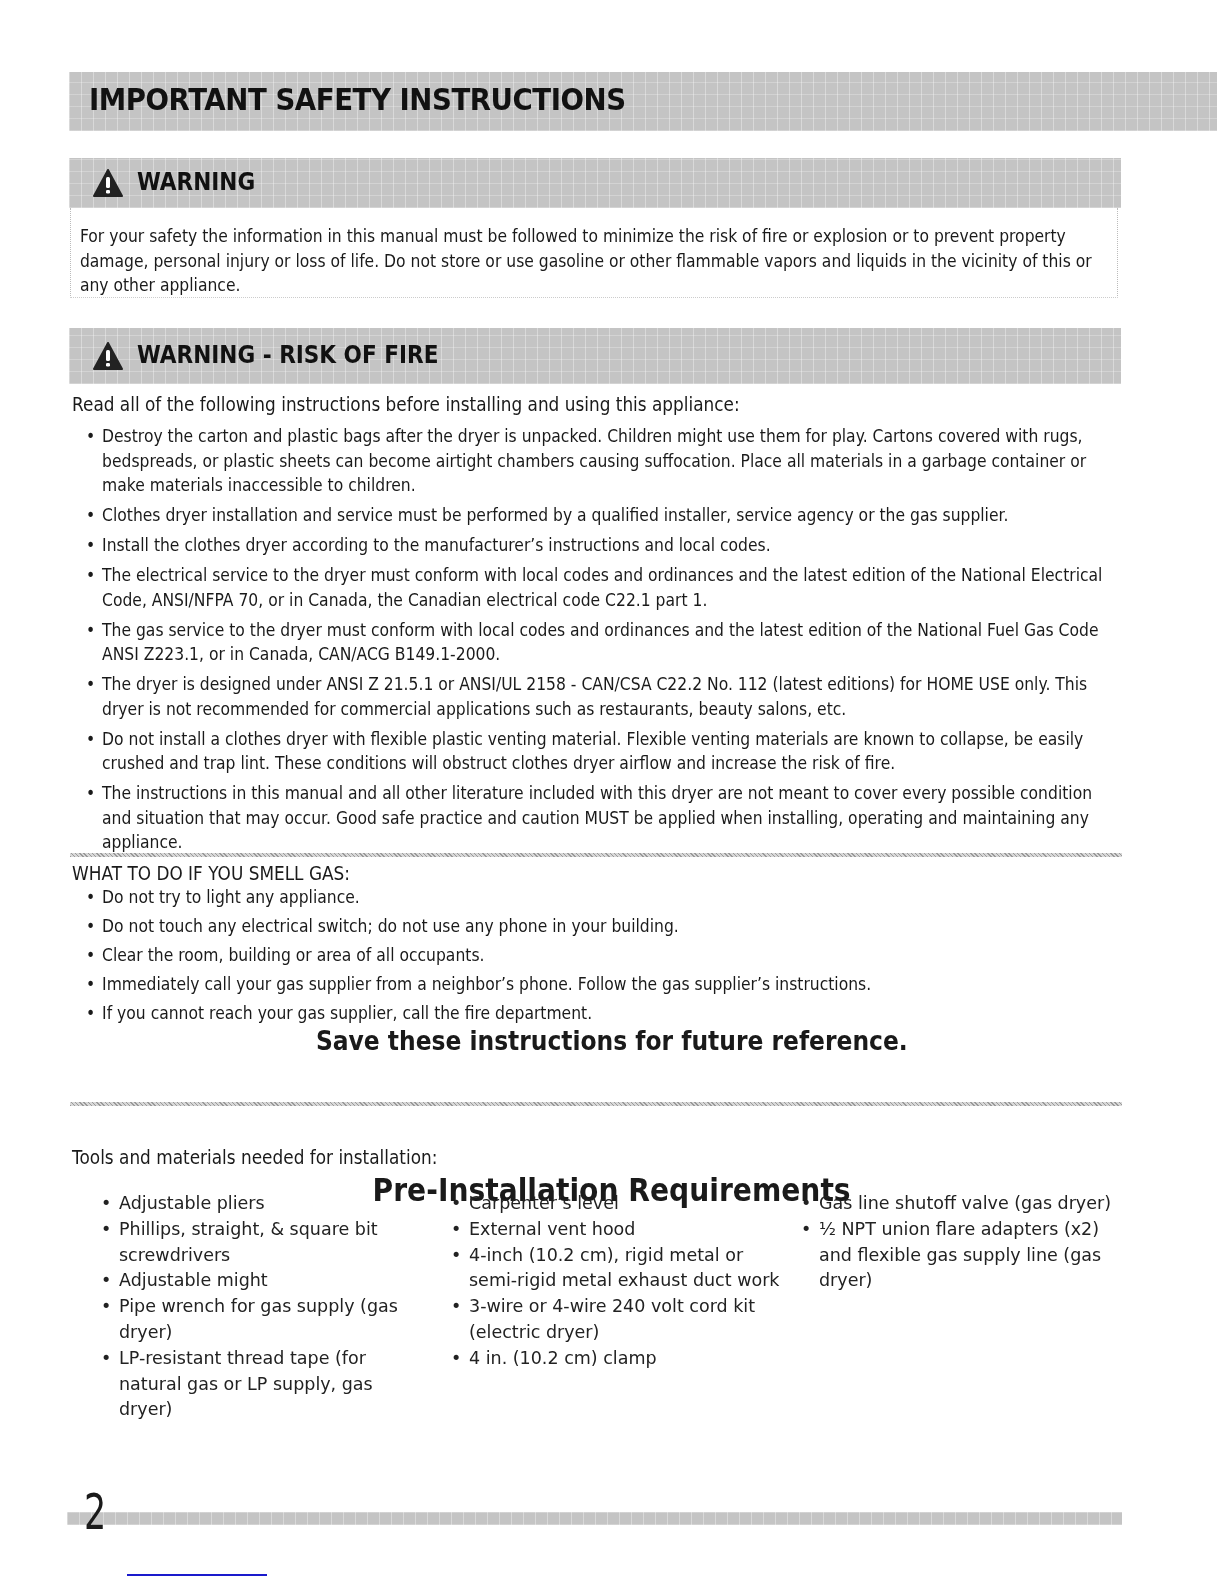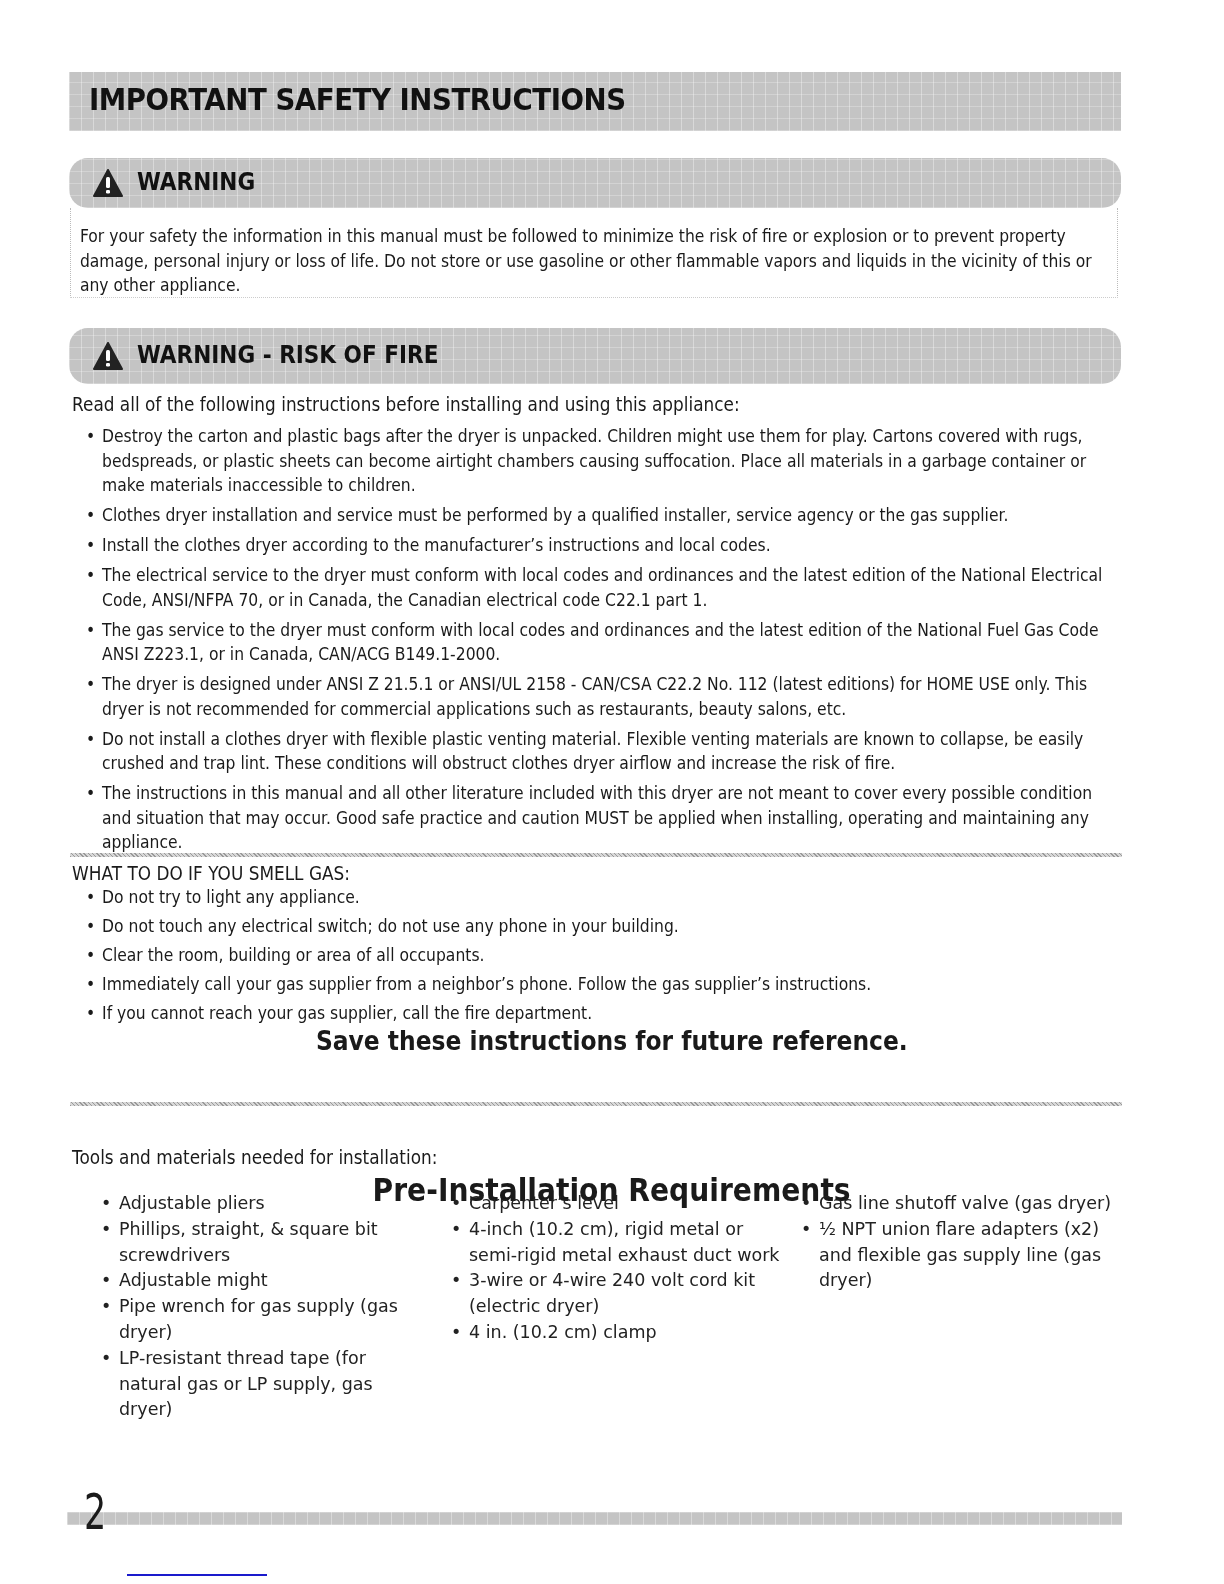--- a/index.html
+++ b/index.html
@@ -5,25 +5,25 @@
   html, body { margin: 0; padding: 0; background: #ffffff; }
   body { width: 1224px; height: 1584px; position: relative; overflow: hidden;
          font-family: "DejaVu Sans", sans-serif; color: #1a1a1a; }
   .grey-band { position: absolute; background-color: #c4c4c4;
     background-image:
       repeating-linear-gradient(90deg, rgba(255,255,255,0.35) 0 1px, transparent 1px 12px),
       repeating-linear-gradient(0deg, rgba(255,255,255,0.25) 0 1px, transparent 1px 12px); }
   .hatch-rule { position: absolute; height: 4px;
     background-image: repeating-linear-gradient(45deg, #9a9a9a 0 1px, #d8d8d8 1px 3px); }
 
-  #title-band { left: 69px; top: 72px; width: 1052px; height: 59px; }
+  #title-band { left: 69px; top: 72px; width: 1148px; height: 59px; }
   #title-band .title { position: absolute; left: 20px; top: 10px; font-family: "DejaVu Sans", sans-serif;
     font-weight: bold; font-size: 30px; color: #111; letter-spacing: -0.5px; transform: scaleX(0.92); transform-origin: left center; }
 
-  .warn-head { position: absolute; left: 69px; width: 1052px; height: 50px; border-radius: 19px; }
+  .warn-head { position: absolute; left: 69px; width: 1052px; height: 50px; }
   .warn-head .tri { position: absolute; left: 24px; top: 11px; width: 30px; height: 28px; }
   .warn-head .label { position: absolute; left: 68px; top: 10px; font-weight: bold; font-size: 24px; color: #111;
     transform: scaleX(0.9); transform-origin: left center; white-space: nowrap; }
   #warn1-head { top: 158px; }
   #warn2-head { top: 328px; height: 56px; }
   #warn2-head .tri { top: 14px; }
   #warn2-head .label { top: 13px; }
 
   #warn1-body { position: absolute; left: 70px; top: 208px; width: 1048px; height: 90px;
     border-left: 1px dotted #bbb; border-right: 1px dotted #bbb; border-bottom: 1px dotted #ccc; box-sizing: border-box; }
@@ -122,20 +122,21 @@
 
 <ul id="col1" class="col">
   <li>Adjustable pliers</li>
   <li>Phillips, straight, &amp; square bit screwdrivers</li>
   <li>Adjustable might</li>
   <li>Pipe wrench for gas supply (gas dryer)</li>
   <li>LP-resistant thread tape (for natural gas or LP supply, gas dryer)</li>
 </ul>
 <ul id="col2" class="col">
   <li>Carpenter’s level</li>
+  <li>External vent hood</li>
   <li>4-inch (10.2 cm), rigid metal or semi-rigid metal exhaust duct work</li>
   <li>3-wire or 4-wire 240 volt cord kit (electric dryer)</li>
   <li>4 in. (10.2 cm) clamp</li>
 </ul>
 <ul id="col3" class="col">
   <li>Gas line shutoff valve (gas dryer)</li>
   <li>½ NPT union flare adapters (x2) and flexible gas supply line (gas dryer)</li>
 </ul>
 
 <div id="footer-band" class="grey-band"></div>

